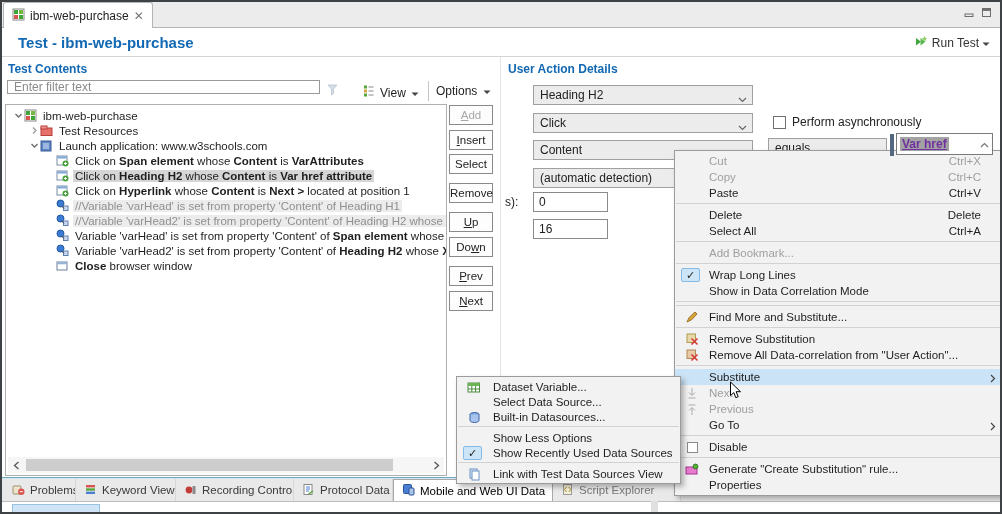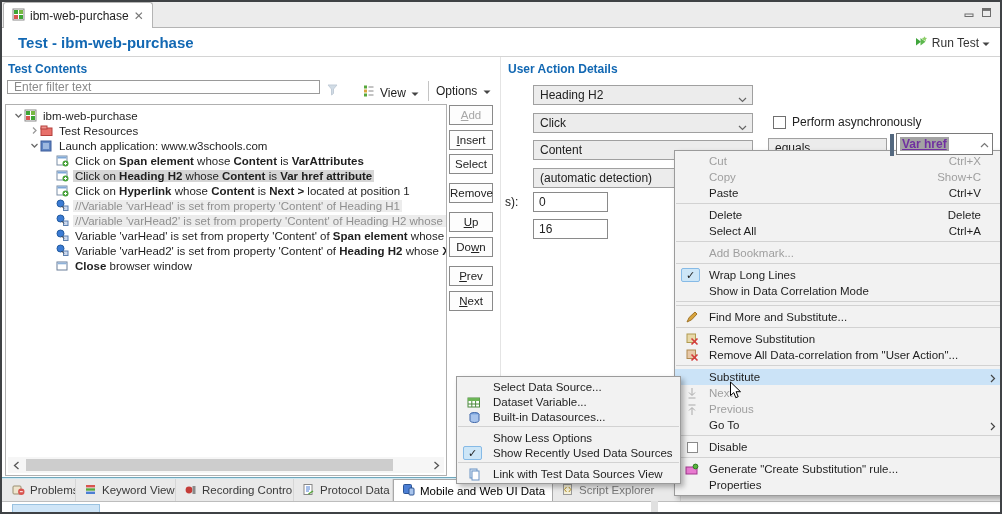--- a/index.html
+++ b/index.html
@@ -451,21 +451,21 @@
     <div class="pane-r"></div>
   </div>
 
   <div class="menu" id="context-menu">
       <div class="mi dis">
         <span class="lab">Cut</span>
         <span class="sc">Ctrl+X</span>
       </div>
       <div class="mi dis">
         <span class="lab">Copy</span>
-        <span class="sc">Show+C</span>
+        <span class="sc">Ctrl+C</span>
       </div>
       <div class="mi">
         <span class="lab">Paste</span>
         <span class="sc">Ctrl+V</span>
       </div>
       <div class="msep"></div>
       <div class="mi">
         <span class="lab">Delete</span>
         <span class="sc">Delete</span>
       </div>
@@ -563,31 +563,31 @@
           </svg>
         </span>
         <span class="lab">Generate "Create Substitution" rule...</span>
       </div>
       <div class="mi">
         <span class="lab">Properties</span>
       </div>
     </div>
   <div class="menu" id="substitute-submenu">
       <div class="mi">
-        <span class="lab">Select Data Source...</span>
-      </div>
-      <div class="mi">
         <span class="ico">
           <svg width="14" height="13">
             <rect x="1" y="2" width="11.5" height="9" fill="#fff" stroke="#4c8a3f"></rect>
             <rect x="1" y="2" width="11.5" height="3" fill="#6cb556"></rect>
             <path d="M1 8h11.5M4.8 5v6M8.6 5v6" stroke="#4c8a3f"></path>
           </svg>
         </span>
         <span class="lab">Dataset Variable...</span>
+      </div>
+      <div class="mi">
+        <span class="lab">Select Data Source...</span>
       </div>
       <div class="mi">
         <span class="ico">
           <svg width="13" height="13">
             <ellipse cx="6.5" cy="3.5" rx="4.5" ry="2" fill="#7fa8e0" stroke="#3c64a8"></ellipse>
             <path d="M2 3.5v6c0 1.1 2 2 4.5 2s4.5-.9 4.5-2v-6" fill="#a8c4ec" stroke="#3c64a8"></path>
           </svg>
         </span>
         <span class="lab">Built-in Datasources...</span>
       </div>

